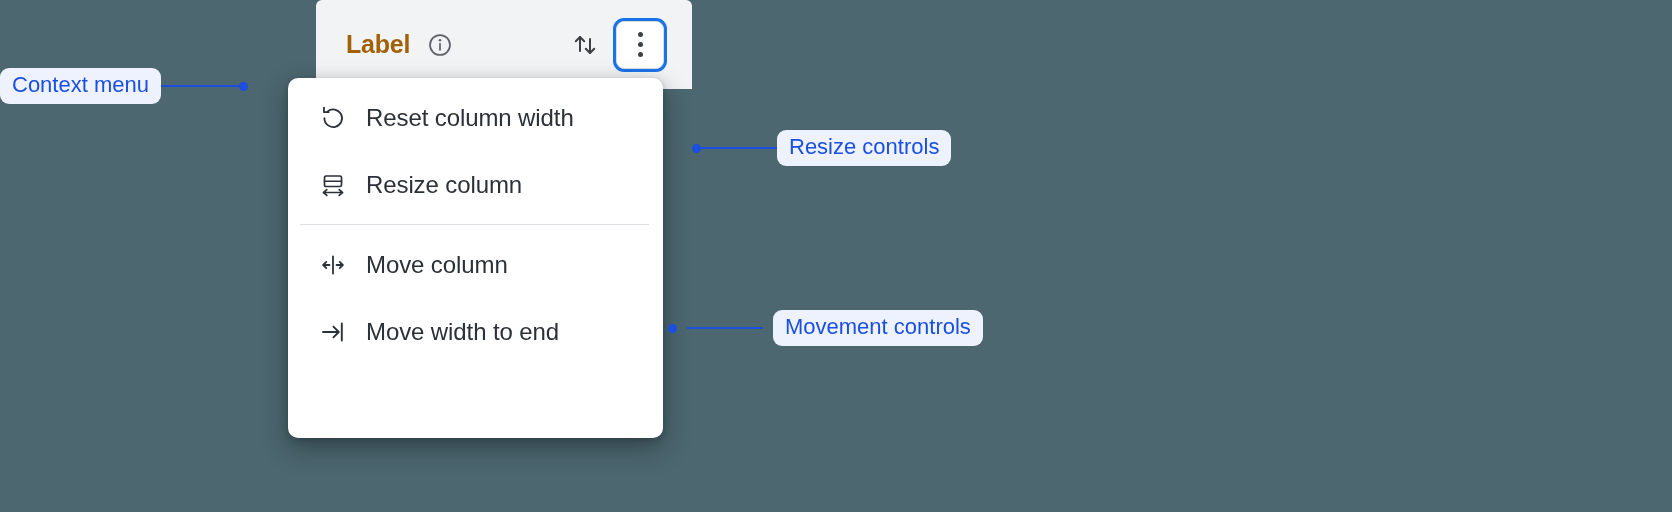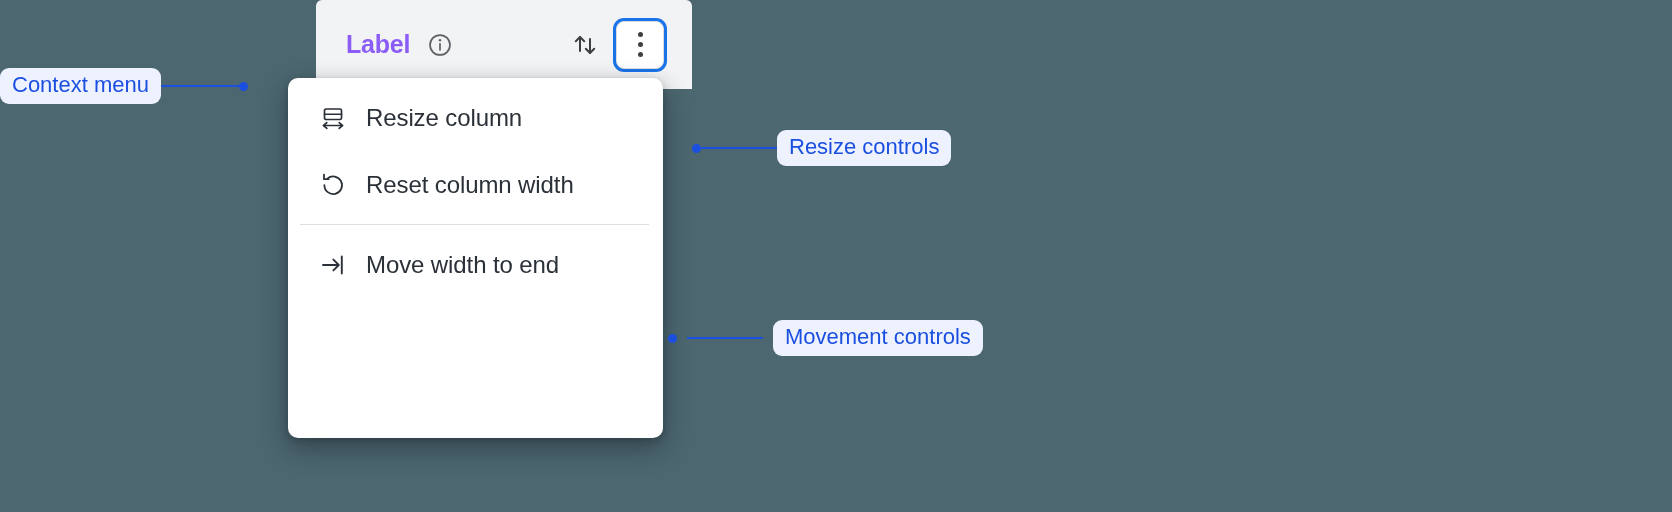--- a/index.html
+++ b/index.html
@@ -34,21 +34,21 @@
   .column-header-inner {
     position: absolute;
     inset: 0;
     display: flex;
     align-items: center;
     padding: 0 28px 0 30px;
   }
   .header-label {
     font-size: 25px;
     font-weight: bold;
-    color: #8b5cf6;
+    color: #a16207;
     letter-spacing: -0.2px;
     white-space: nowrap;
   }
   .info-icon {
     margin-left: 16px;
     width: 28px;
     height: 28px;
     display: inline-flex;
     align-items: center;
     justify-content: center;
@@ -170,21 +170,21 @@
     flex: none;
   }
 
   
   #ann-context-menu { left: 0px; top: 68px; }
   #ann-context-menu .ann-line { width: 78px; }
 
   
   #ann-resize-controls { left: 692px; top: 130px; }
   #ann-resize-controls .ann-line { width: 76px; }
-  #ann-movement-controls { left: 668px; top: 320px; gap: 10px; }
+  #ann-movement-controls { left: 668px; top: 310px; gap: 10px; }
   #ann-movement-controls .ann-line { width: 76px; }
 </style>
 </head>
 <body>
 
 <div class="stage">
 
   <div class="column-header">
     <div class="column-header-inner">
 
@@ -216,50 +216,62 @@
             <i></i>
         </span>
       </span>
 
     </div>
   </div>
 
   <div class="context-menu">
 
     <div class="menu-group">
+
+      <div class="menu-item">
+        <span class="menu-icon">
+          <svg width="28" height="28" viewBox="0 0 28 28" fill="none" stroke="#2B3138" stroke-width="1.8" stroke-linecap="round" stroke-linejoin="round">
+            <path d="M5.4 14.2 a8.8 8.8 0 1 0 3.0 -6.6"></path>
+            <path d="M5.0 3.6 V8.2 H9.6"></path>
+          </svg>
+        </span>
+        <span class="menu-text">Reset column width</span>
+      </div>
 
       <div class="menu-item">
         <span class="menu-icon">
           <svg width="28" height="28" viewBox="0 0 28 28" fill="none" stroke="#2B3138" stroke-width="1.7" stroke-linecap="round" stroke-linejoin="round">
             <rect x="5.5" y="5" width="17" height="10.5" rx="1.6"></rect>
             <path d="M5.5 10.25 H22.5"></path>
             <path d="M4.5 21.5 H23.5"></path>
             <path d="M7.8 18.6 L4.6 21.5 L7.8 24.4"></path>
             <path d="M20.2 18.6 L23.4 21.5 L20.2 24.4"></path>
           </svg>
         </span>
         <span class="menu-text">Resize column</span>
       </div>
 
+    </div>
+
+    <div class="menu-divider"></div>
+
+    <div class="menu-group">
+
       <div class="menu-item">
         <span class="menu-icon">
           <svg width="28" height="28" viewBox="0 0 28 28" fill="none" stroke="#2B3138" stroke-width="1.8" stroke-linecap="round" stroke-linejoin="round">
-            <path d="M5.4 14.2 a8.8 8.8 0 1 0 3.0 -6.6"></path>
-            <path d="M5.0 3.6 V8.2 H9.6"></path>
+            <path d="M14 5.5 V22.5"></path>
+            <path d="M10.5 14 H4.6"></path>
+            <path d="M7.3 10.9 L4.2 14 L7.3 17.1"></path>
+            <path d="M17.5 14 H23.4"></path>
+            <path d="M20.7 10.9 L23.8 14 L20.7 17.1"></path>
           </svg>
         </span>
-        <span class="menu-text">Reset column width</span>
+        <span class="menu-text">Move column</span>
       </div>
-
-    </div>
-
-    <div class="menu-divider"></div>
-
-    <div class="menu-group">
-
 
 
       <div class="menu-item">
         <span class="menu-icon">
           <svg width="28" height="28" viewBox="0 0 28 28" fill="none" stroke="#2B3138" stroke-width="1.9" stroke-linecap="round" stroke-linejoin="round">
             <path d="M22.8 5.5 V22.5"></path>
             <path d="M4 14 H18.8"></path>
             <path d="M14.4 8.6 L19.8 14 L14.4 19.4"></path>
           </svg>
         </span>

